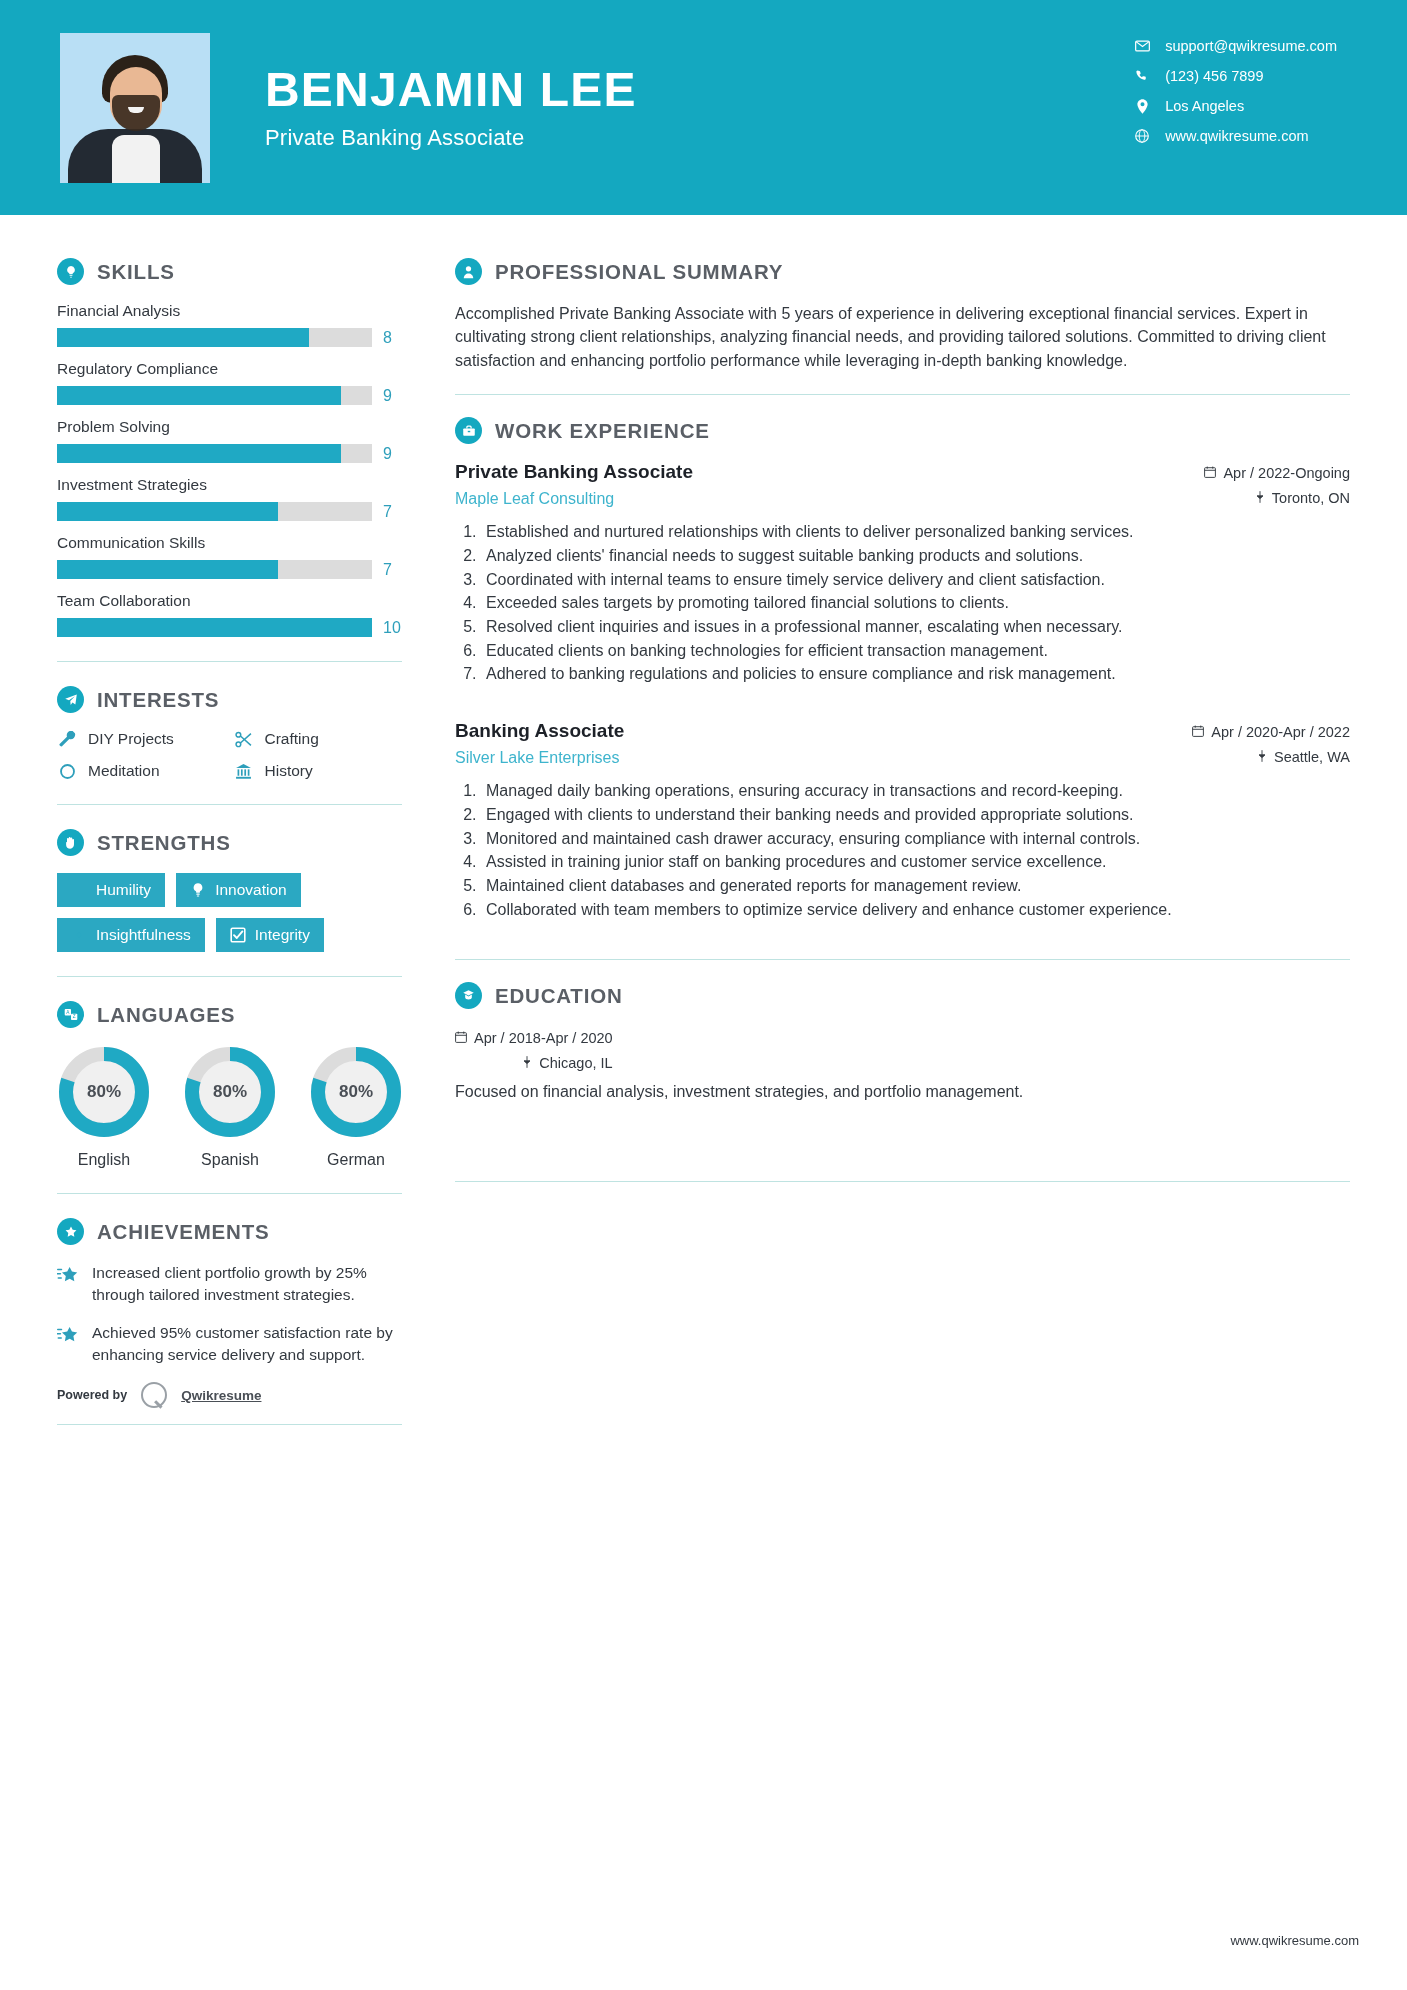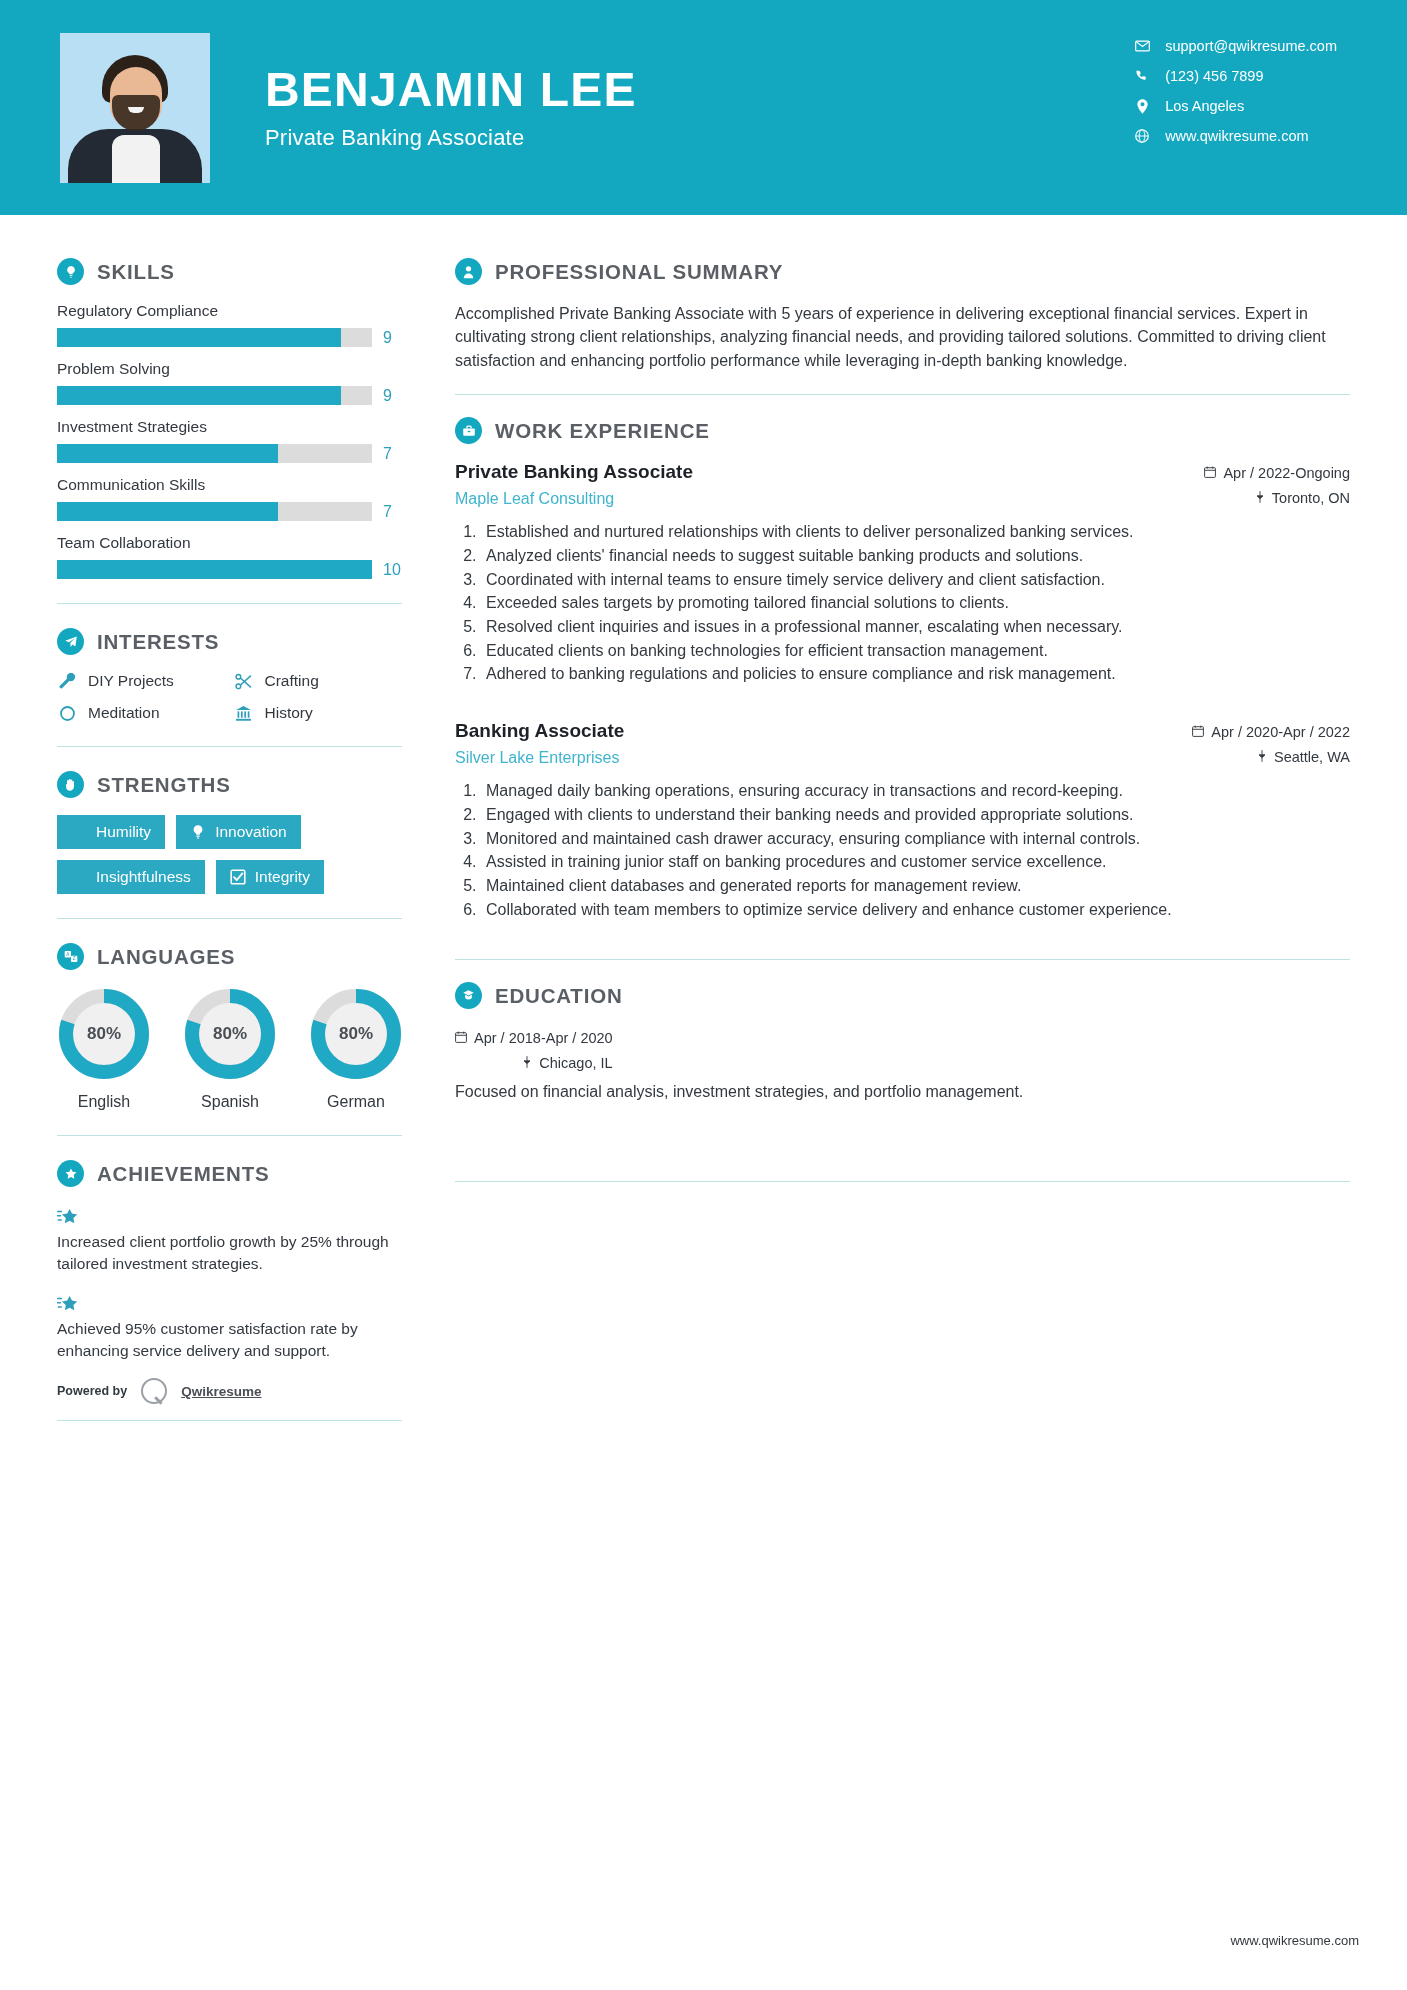--- a/index.html
+++ b/index.html
@@ -149,21 +149,21 @@
   .donut svg { display:block; }
   .donut .pct {
     position:absolute; inset:0;
     display:flex; align-items:center; justify-content:center;
     font-size:17px; font-weight:bold; color:#4a4f56;
   }
   .lang-name { font-size:16px; color:#333940; margin-top:12px; }
 
   
   .ach {
-    display:flex; margin-bottom:16px; width:348px;flex-direction:column;
+    display:flex; gap:14px; margin-bottom:16px; width:348px;
   }
   .ach .ai { flex:0 0 auto; color:#2e9fbb; padding-top:2px; }
   .ach-text { font-size:15.5px; line-height:1.42; color:#333940; }
 
   .powered {
     display:flex; align-items:center; gap:14px;
     margin-top:6px;
   }
   .powered .pb { font-size:12.5px; color:#333940; font-weight:600; }
   .powered .plogo {
@@ -277,20 +277,29 @@
         <span class="sec-ic">
           <svg width="14" height="14" viewBox="0 0 16 16">
               <path d="M8 1.2a4.3 4.3 0 0 0-2.4 7.9c.4.3.6.7.6 1.1v.5h3.6v-.5c0-.4.2-.8.6-1.1A4.3 4.3 0 0 0 8 1.2z" fill="#fff"></path>
               <rect x="6.3" y="11.6" width="3.4" height="1.1" rx=".5" fill="#fff"></rect>
               <rect x="6.8" y="13.4" width="2.4" height="1" rx=".5" fill="#fff"></rect>
             </svg>
         </span>
         <span class="sec-title">SKILLS</span>
       </div>
       <div id="skills-list">
+  <div class="skill">
+    <div class="skill-name">Financial Analysis</div>
+    <div class="skill-line">
+      <div class="bar-bg">
+        <div class="bar-fg" style="width:80%"></div>
+      </div>
+      <div class="skill-val">8</div>
+    </div>
+  </div>
   <div class="skill">
     <div class="skill-name">Regulatory Compliance</div>
     <div class="skill-line">
       <div class="bar-bg">
         <div class="bar-fg" style="width:90%"></div>
       </div>
       <div class="skill-val">9</div>
     </div>
   </div>
   <div class="skill">

